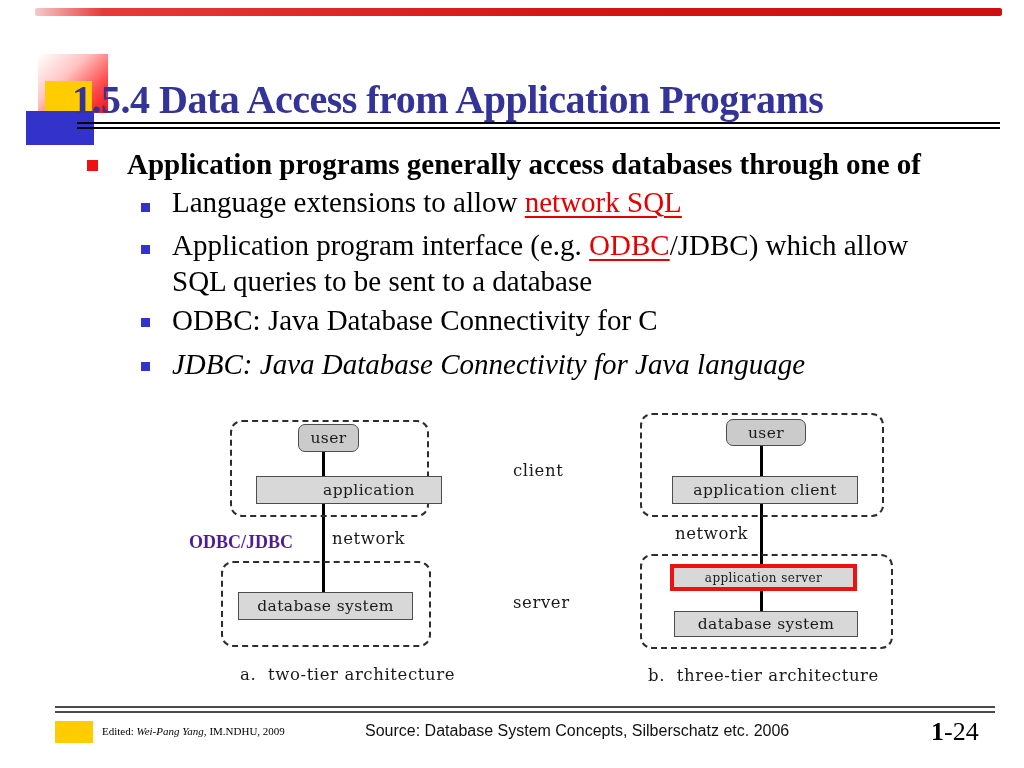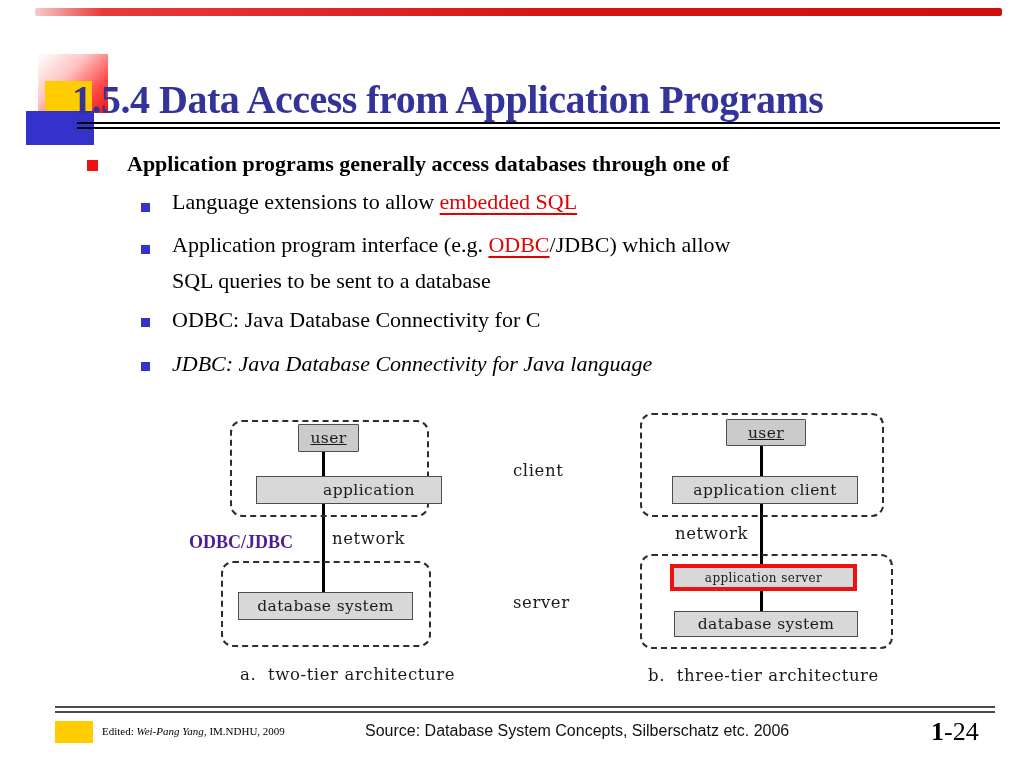--- a/index.html
+++ b/index.html
@@ -18,32 +18,32 @@
   #sq-blue{left:26px;top:111px;width:68px;height:34px;background:var(--royal);z-index:3;}
 
   #title{left:64px;top:76px;z-index:4;font-size:40px;font-weight:bold;
          color:var(--navy);letter-spacing:-0.5px;white-space:nowrap;margin-left:8px;}
   #title-rule{left:77px;top:122px;width:923px;height:2.5px;z-index:4;
     border-top:2.5px solid #000;border-bottom:2.5px solid #000;}
 
   
   .mk1{width:11px;height:11px;background:var(--mkred);}
   .mk2{width:9px;height:9px;background:var(--royal);}
-  .b{font-size:22px;line-height:36px;color:#000;white-space:nowrap;}
+  .b{font-size:29px;line-height:36px;color:#000;white-space:nowrap;}
   .b.bold{font-weight:bold;}
   .rlink{color:var(--red);text-decoration:underline;text-underline-offset:4px;
          text-decoration-thickness:1.5px;}
 
   
   .diag{font-family:"DejaVu Serif","Liberation Serif",serif;color:#1a1a1a;}
   .dash{border:2px dashed #2d2d2d;border-radius:12px;z-index:1;}
   .dbox{background:var(--boxgray);border:1.5px solid #4d4d4d;z-index:2;
         display:flex;align-items:center;justify-content:center;
         font-size:15.5px;letter-spacing:0.4px;}
-  .user{background:#cbcbcb;border-radius:1px;text-decoration:underline;}
+  .user{background:#cbcbcb;border-radius:7px;}
   .vline{width:2.5px;background:#000;z-index:1;}
   .dlabel{font-size:16.5px;letter-spacing:0.6px;white-space:pre;}
   #app-server{border:4px solid var(--hired);font-size:12px;}
 
   
   #footer-rule{left:55px;top:706px;width:940px;height:2.5px;
     border-top:2px solid #4a4a4a;border-bottom:2px solid #4a4a4a;}
   #footer-ysq{left:55px;top:721px;width:38px;height:22px;background:var(--yellow);}
   #footer-edited{left:102px;top:725px;font-size:11px;color:#000;white-space:nowrap;}
   #footer-source{left:365px;top:722px;font-size:16px;color:#111;white-space:nowrap;
@@ -61,21 +61,21 @@
   <div class="abs" id="sq-yellow"></div>
   <div class="abs" id="sq-blue"></div>
 
   <div class="abs" id="title">1.5.4 Data Access from Application Programs</div>
   <div class="abs" id="title-rule"></div>
 
   <span class="abs mk1" style="left:87px;top:160px;"></span>
   <div class="abs b bold" style="left:127px;top:146px;">Application programs generally access databases through one of</div>
 
   <span class="abs mk2" style="left:141px;top:203px;"></span>
-  <div class="abs b" style="left:172px;top:184px;"><span>Language extensions to allow </span><span class="rlink">embedded SQL</span></div>
+  <div class="abs b" style="left:172px;top:184px;"><span>Language extensions to allow </span><span class="rlink">network SQL</span></div>
 
   <span class="abs mk2" style="left:141px;top:245px;"></span>
   <div class="abs b" style="left:172px;top:227px;"><span>Application program interface (e.g. </span><span class="rlink">ODBC</span><span>/JDBC) which allow</span></div>
   <div class="abs b" style="left:172px;top:263px;">SQL queries to be sent to a database</div>
 
   <span class="abs mk2" style="left:141px;top:318px;"></span>
   <div class="abs b" style="left:172px;top:302px;">ODBC: Java Database Connectivity for C</div>
 
   <span class="abs mk2" style="left:141px;top:362px;"></span>
   <div class="abs b" style="left:172px;top:346px;font-style:italic;">JDBC: Java Database Connectivity for Java language</div>

